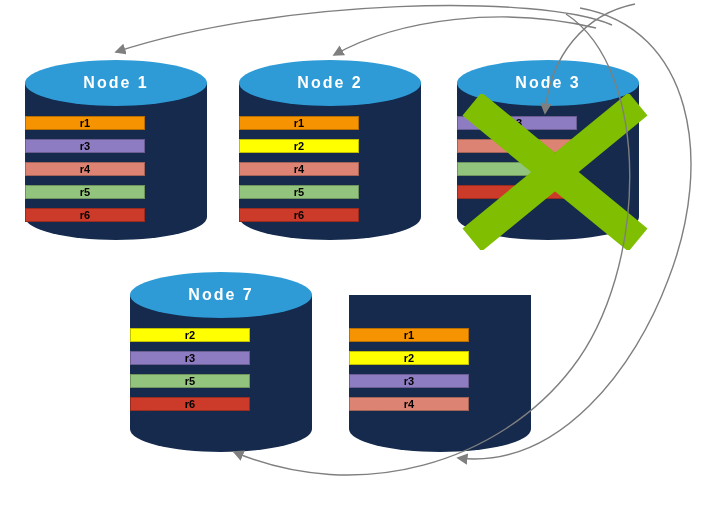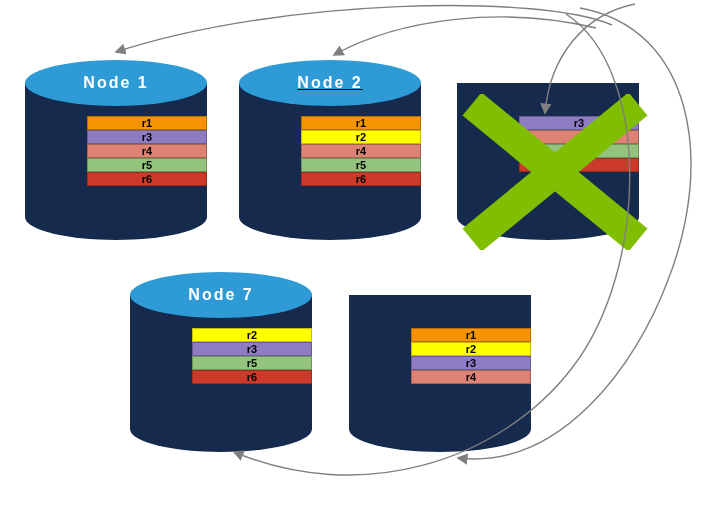--- a/index.html
+++ b/index.html
@@ -19,21 +19,21 @@
   .cyl-top {
     position:absolute; top:0; left:0; width:182px; height:46px;
     border-radius:50%; background:#2E9BD6; z-index:2;
     display:flex; align-items:center; justify-content:center;
   }
   .node-title {
     color:#ffffff; font-size:16px; font-weight:bold; letter-spacing:2px;
   }
   .bars {
     position:absolute; top:56px; left:0; right:0; z-index:3;
-    display:flex; flex-direction:column; align-items:flex-end;
+    display:flex; flex-direction:column; gap:9px; align-items:flex-start;
   }
   .bar {
     width:120px; height:14px; box-sizing:border-box;
     border:1px solid rgba(0,0,0,0.25);
     font-size:11px; font-weight:bold; line-height:12px; text-align:center;
     color:#000000;
   }
   .fail-x { position:absolute; z-index:4; pointer-events:none; }
   .arrows { position:absolute; top:0; left:0; z-index:5; pointer-events:none; }
 </style>
@@ -53,35 +53,38 @@
       <div class="bar" style="background: rgb(142, 124, 195);">r3</div>
       <div class="bar" style="background: rgb(221, 131, 116);">r4</div>
       <div class="bar" style="background: rgb(147, 196, 125);">r5</div>
       <div class="bar" style="background: rgb(204, 59, 42);">r6</div>
     </div>
   </div>
 
   <div class="node" style="left:239px;top:60px">
     <div class="cyl-body" style="background: rgb(21, 42, 77);"></div>
     <div class="cyl-bottom" style="background: rgb(21, 42, 77);"></div>
-    <div class="cyl-top" style="background: rgb(46, 155, 214); text-decoration: underline;">
+    <div class="cyl-top" style="background: rgb(46, 155, 214);">
       <span class="node-title">Node 2</span>
     </div>
     <div class="bars">
       <div class="bar" style="background: rgb(245, 147, 0);">r1</div>
       <div class="bar" style="background: rgb(255, 255, 0);">r2</div>
       <div class="bar" style="background: rgb(221, 131, 116);">r4</div>
       <div class="bar" style="background: rgb(147, 196, 125);">r5</div>
       <div class="bar" style="background: rgb(204, 59, 42);">r6</div>
     </div>
   </div>
 
   <div class="node" style="left:457px;top:60px">
     <div class="cyl-body" style="background: rgb(21, 42, 77);"></div>
     <div class="cyl-bottom" style="background: rgb(21, 42, 77);"></div>
+    <div class="cyl-top" style="background: rgb(46, 155, 214);">
+      <span class="node-title">Node 3</span>
+    </div>
     <div class="bars">
       <div class="bar" style="background: rgb(142, 124, 195);">r3</div>
       <div class="bar" style="background: rgb(221, 131, 116);"></div>
       <div class="bar" style="background: rgb(147, 196, 125);"></div>
       <div class="bar" style="background: rgb(204, 59, 42);"></div>
     </div>
   </div>
 
   <div class="node" style="left:130px;top:272px">
     <div class="cyl-body" style="background: rgb(21, 42, 77);"></div>

